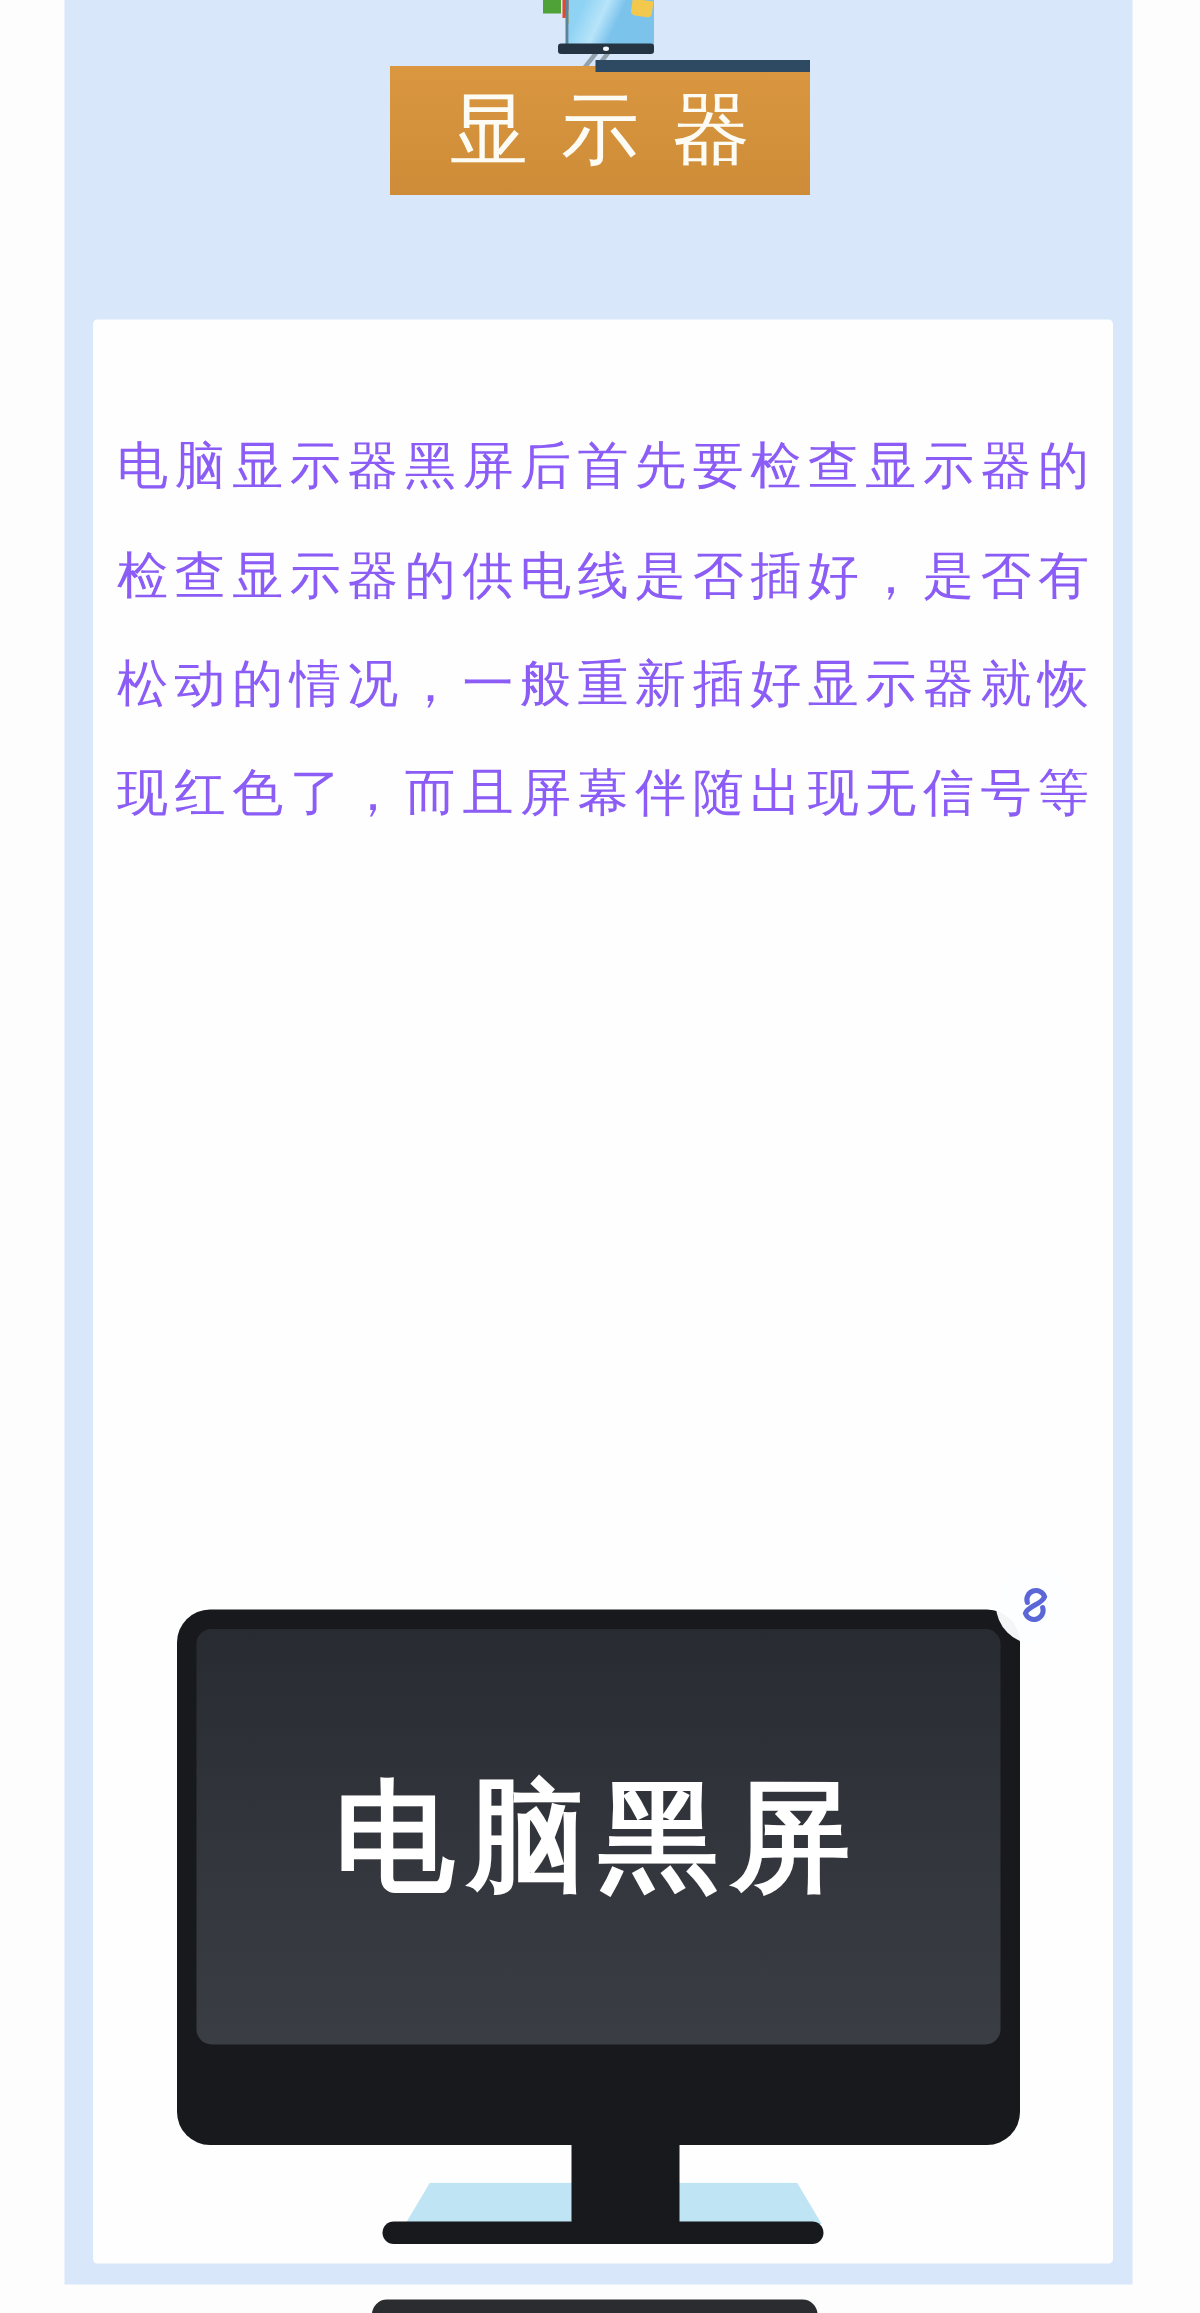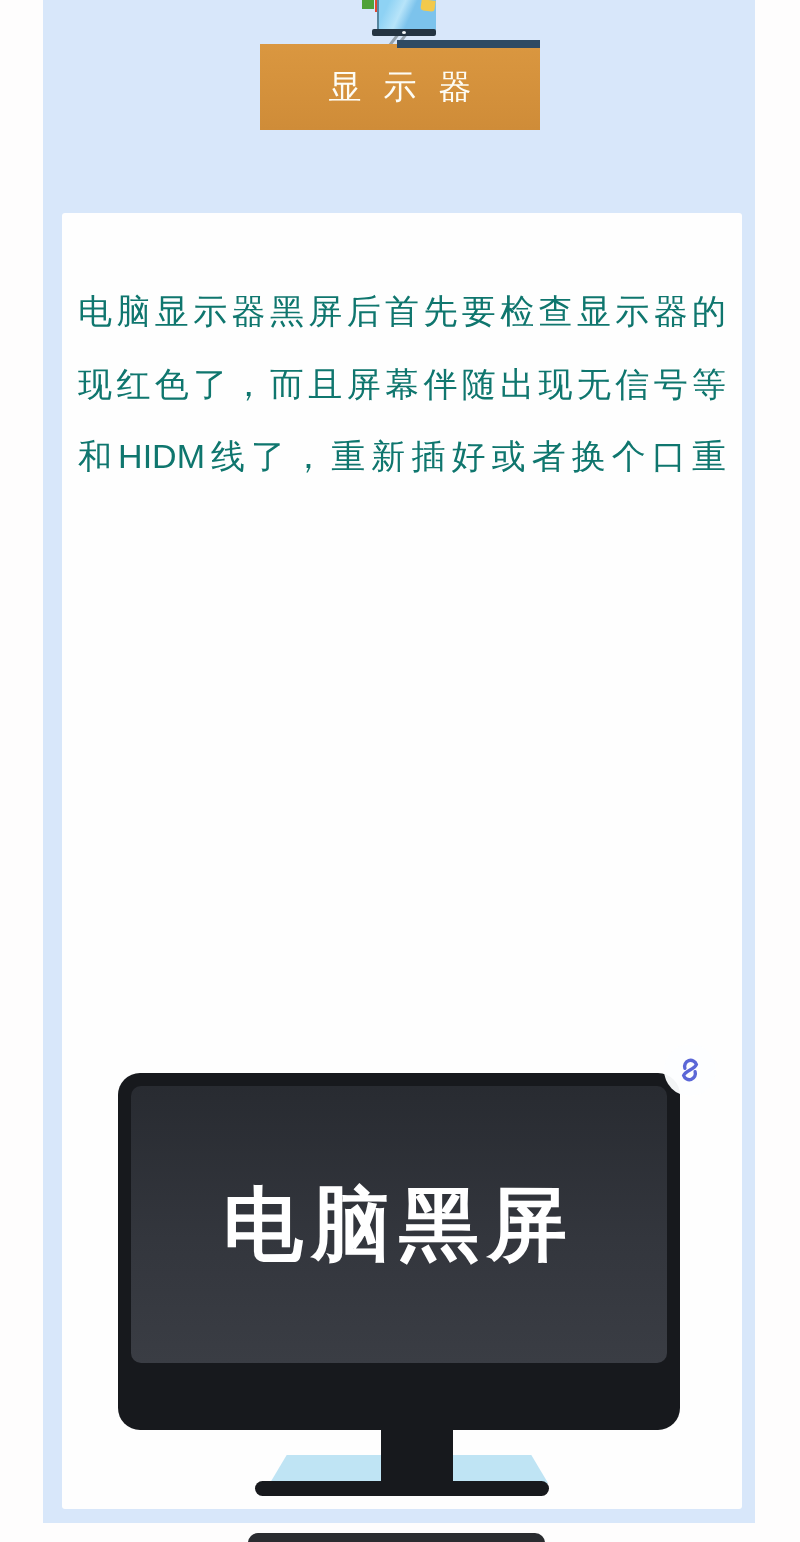--- a/index.html
+++ b/index.html
@@ -48,31 +48,31 @@
     position:absolute;left:397px;top:40px;width:143px;height:8px;
     background:#2e4a63;z-index:3;
   }
   
   .banner{
     position:absolute;left:260px;top:44px;width:280px;height:86px;
     background:linear-gradient(180deg,#da9740,#cf8c38);
     display:flex;align-items:center;justify-content:center;z-index:2;
   }
   .banner-title{
-    color:#fdfcf4;font-size:33px;letter-spacing:22px;padding-left:22px;
+    color:#fdfcf4;font-size:52px;letter-spacing:22px;padding-left:22px;
     font-weight:500;
   }
   
   .card{
     position:absolute;left:62px;top:213px;width:680px;height:1296px;
     background:#fefefe;border-radius:3px;
   }
   .paragraph{
     position:absolute;left:16px;top:62px;width:648px;
-    font-size:34px;line-height:72.5px;color:#0f766e;
+    font-size:34px;line-height:72.5px;color:#8b5cf6;
   }
   .para-line{text-align:justify;text-align-last:justify;}
   .para-line.last{text-align-last:left;}
   
   .tv-body{
     position:absolute;left:56px;top:860px;width:562px;height:357px;
     background:#17191d;border-radius:22px;
   }
   .tv-screen{
     position:absolute;left:69px;top:873px;width:536px;height:277px;
@@ -129,22 +129,23 @@
 
 <div class="navy-line"></div>
 
 <div class="banner">
   <span class="banner-title">显示器</span>
 </div>
 
 <div class="card">
   <div class="paragraph">
     <div class="para-line">电脑显示器黑屏后首先要检查显示器的</div>
+    <div class="para-line">检查显示器的供电线是否插好，是否有</div>
+    <div class="para-line">松动的情况，一般重新插好显示器就恢</div>
     <div class="para-line">现红色了，而且屏幕伴随出现无信号等</div>
-    <div class="para-line">和HIDM线了，重新插好或者换个口重</div>
   </div>
 
   <div class="tv-body"></div>
   <div class="tv-screen">
     <div class="tv-text">电脑黑屏</div>
   </div>
   <div class="tv-glass"></div>
   <div class="tv-neck"></div>
   <div class="tv-base"></div>
 </div>

